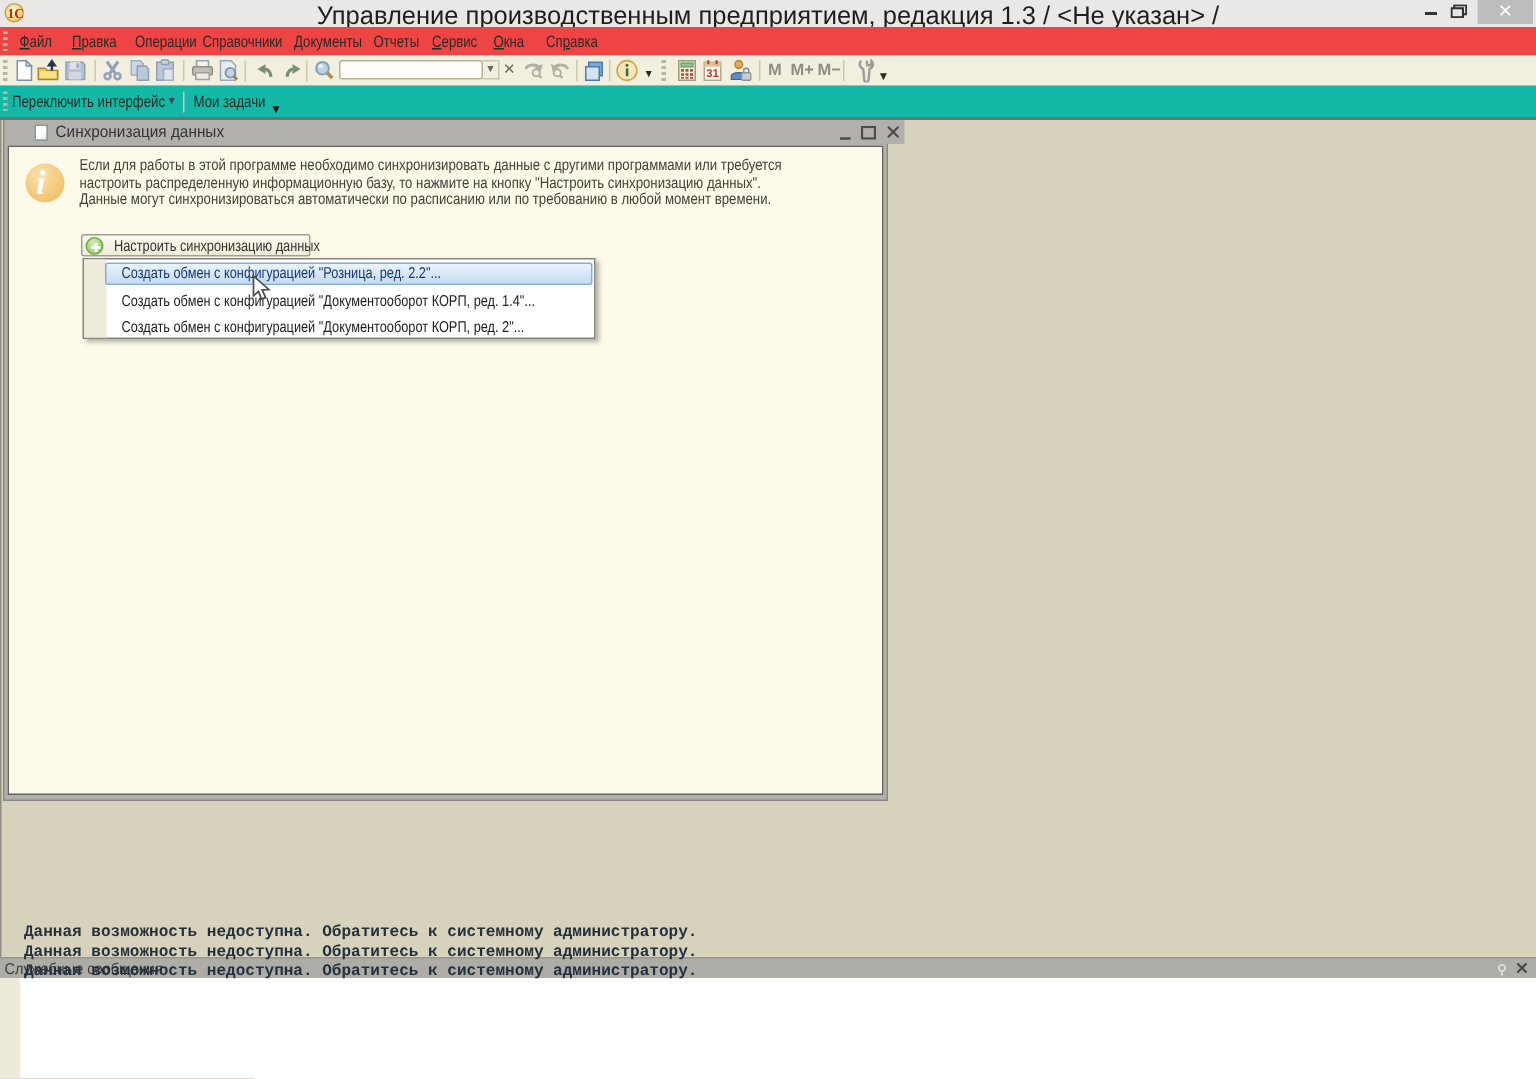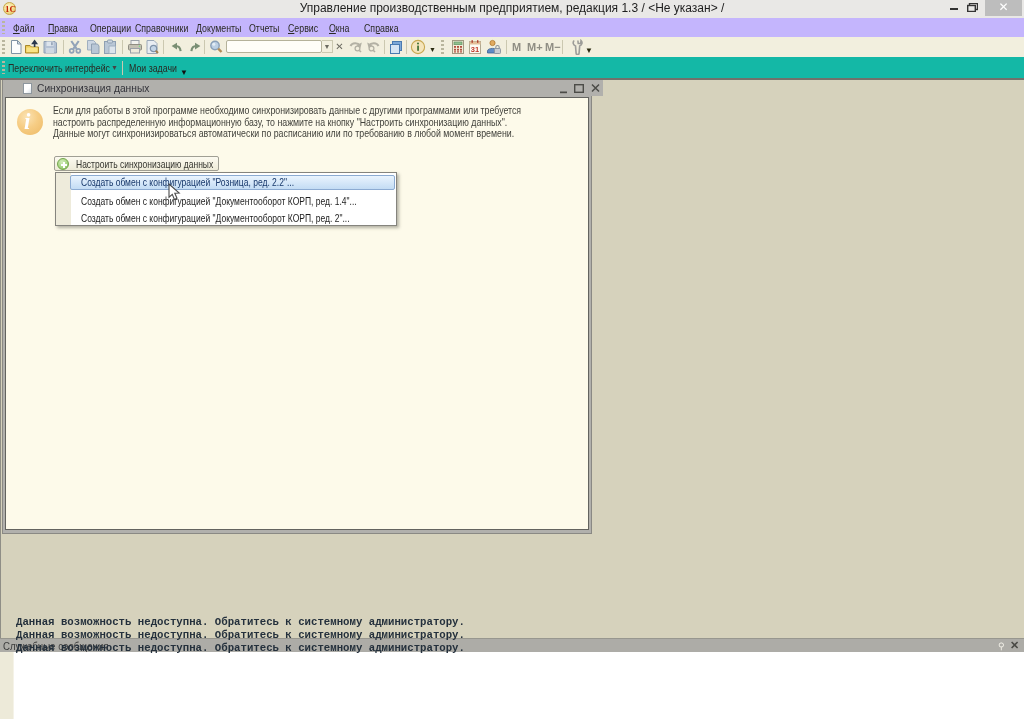--- a/index.html
+++ b/index.html
@@ -1,30 +1,30 @@
 <!DOCTYPE html>
 <html><head>
 <meta charset="utf-8">
 <style>
 * { margin:0; padding:0; box-sizing:border-box; -webkit-font-smoothing:antialiased; }
 html,body { width:1024px; height:719px; overflow:hidden; }
 body { font-family:"Liberation Sans", sans-serif; position:relative; background:#d6d2bc; }
 .abs { position:absolute; }
 
 #titlebar { left:0; top:0; width:1024px; height:18px; background:#e9e8e6; }
-#apptitle { left:0; top:1px; width:1024px; text-align:center; font-size:12px; color:#1e1e1e; }
+#apptitle { left:0; top:1px; width:1024px; text-align:center; font-size:17px; color:#1e1e1e; }
 #logo { left:3px; top:2px; width:13px; height:13px; border-radius:50%;
   background:radial-gradient(circle at 40% 35%, #fdf6c8 0%, #f3dc8a 55%, #d9b75a 100%);
   border:1px solid #c6a94e; }
 #logo .c1 { position:absolute; left:1px; top:1px; font-size:9px; font-weight:bold; color:#c32408; font-family:"Liberation Serif",serif; }
 #btn-min { left:950px; top:8px; width:8px; height:2px; background:#333; }
 #btn-rest { left:967px; top:3px; width:11px; height:9px; }
 #btn-close { left:985px; top:0; width:37px; height:16px; background:#bdbdbd; color:#fff; text-align:center; font-size:12px; line-height:15px; }
 
-#menubar { left:0; top:18px; width:1024px; height:19px; background:#c4b5fd; font-size:11px; color:#2a2a24; }
+#menubar { left:0; top:18px; width:1024px; height:19px; background:#ef4444; font-size:11px; color:#2a2a24; }
 #menubar span { position:absolute; top:3.5px; transform:scaleX(0.8); transform-origin:0 50%; white-space:nowrap; }
 .tx { transform-origin:0 50%; white-space:nowrap; display:inline-block; }
 .grip { width:3px; background-image:repeating-linear-gradient(to bottom, #b9b69e 0 2px, transparent 2px 4px); }
 
 #toolbar1 { left:0; top:37px; width:1024px; height:20px; background:#f2efde; }
 .sep { position:absolute; top:3px; width:1px; height:14px; background:#cbc8b0; }
 .ticon { position:absolute; top:2px; width:16px; height:16px; }
 
 #combo { left:226px; top:3px; width:96px; height:13px; background:#fffef8; border:1px solid #b5b29a; border-radius:2px; }
 #combo-drop { left:322px; top:3px; width:11px; height:13px; border:1px solid #cbc8b0; border-left:none; color:#6b6a60; font-size:7px; text-align:center; line-height:12px; }
@@ -40,21 +40,21 @@
 #win-title { left:0; top:0; width:100%; height:16px; background:#b1b0ac;margin-left:12px; }
 #win-title .txt { position:absolute; left:22px; top:2px; font-size:11px; color:#33333a; transform:scaleX(0.93); transform-origin:0 0; white-space:nowrap; }
 #doc-ico { position:absolute; left:8px; top:3px; width:9px; height:11px; background:linear-gradient(135deg,#ffffff 55%, #dbe2e8 100%); border:1px solid #8e979e; }
 #win-content { left:2px; top:17px; width:584px; height:433px; background:#fdfaea; border:1px solid #63635f; }
 
 #info-big { left:17px; top:109px; width:26px; height:26px; border-radius:50%;
   background:radial-gradient(circle at 38% 30%, #fbe3b4 0%, #f6cd85 45%, #edb964 100%); }
 #info-big .i { position:absolute; left:7px; top:0px; font-family:"Liberation Serif",serif; font-style:italic; font-weight:bold; font-size:23px; color:#fff; }
 #dlg-text { left:53px; top:105px; font-size:10.5px; line-height:11.6px; color:#42423c; white-space:nowrap; transform:scaleX(0.838); transform-origin:0 0; }
 
-#sync-btn { left:54px; top:156px; width:165px; height:15px; background:linear-gradient(#fcfaf0,#eeebd8); border:1px solid #a09f94; border-radius:2px; }
+#sync-btn { left:54px; top:156px; width:153px; height:15px; background:linear-gradient(#fcfaf0,#eeebd8); border:1px solid #a09f94; border-radius:2px; }
 #sync-btn .txt { position:absolute; left:21px; top:1px; font-size:10.5px; color:#35352f; white-space:nowrap; transform:scaleX(0.81); transform-origin:0 0; }
 #plus-ico { position:absolute; left:2px; top:1px; width:12px; height:12px; border-radius:50%;
   background:radial-gradient(circle at 40% 30%, #d2ecba 0%, #a8d583 55%, #7cb553 100%); border:1px solid #74a64c; }
 #plus-ico:before { content:""; position:absolute; left:3px; top:5.2px; width:6px; height:1.6px; background:#fff; }
 #plus-ico:after { content:""; position:absolute; left:5.2px; top:3px; width:1.6px; height:6px; background:#fff; }
 
 #popup { left:55px; top:172px; width:342px; height:54px; background:#ffffff; border:1px solid #85847e;
   box-shadow:2px 2px 3px rgba(90,90,80,.45); }
 #popup .gutter { position:absolute; left:0; top:0; width:15px; height:100%; background:#eeebdb; }
 #hl { position:absolute; left:14px; top:2px; width:325px; height:15px; border:1px solid #8cabd2; border-radius:2px;

